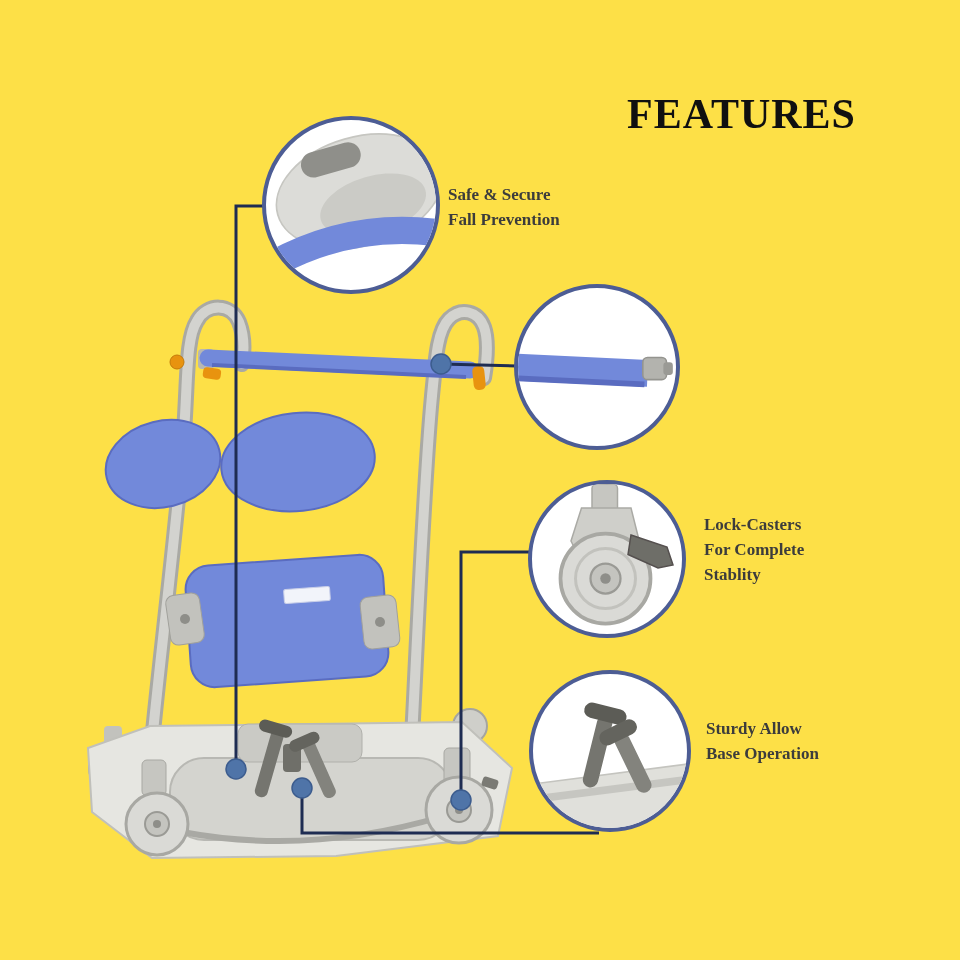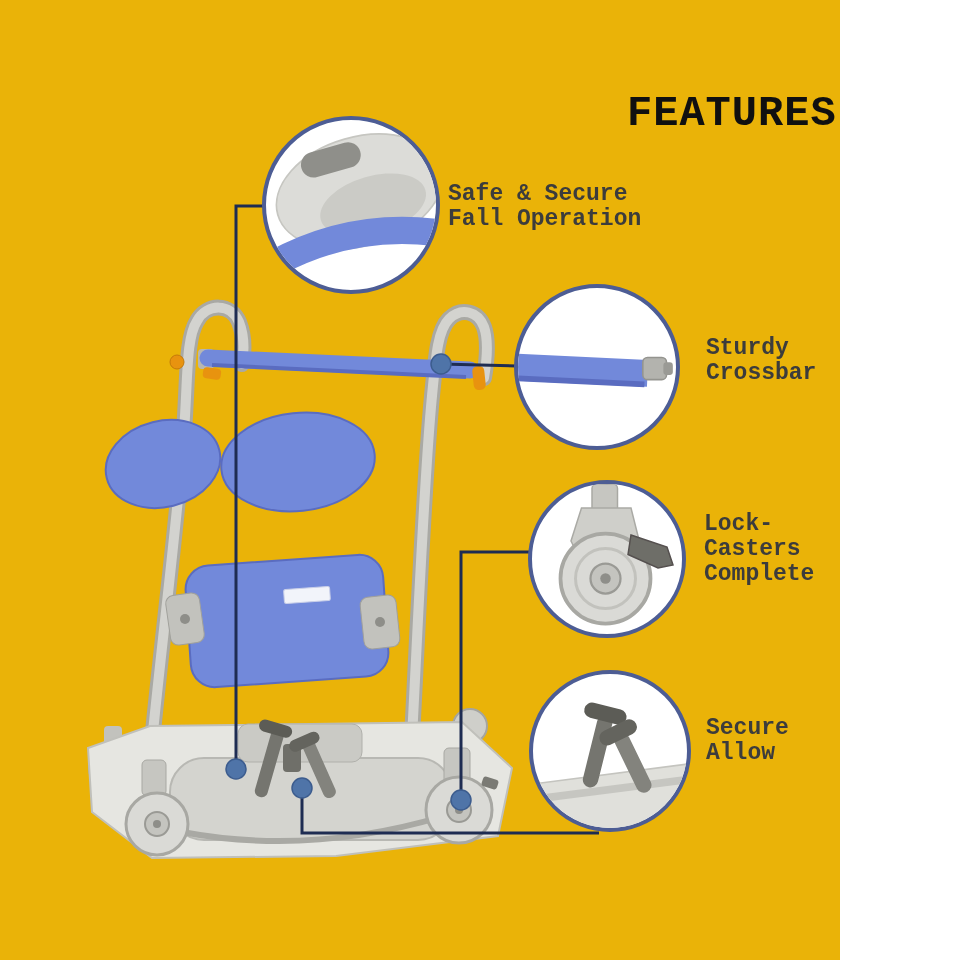--- a/index.html
+++ b/index.html
@@ -7,40 +7,40 @@
     --accent-blue-dark:#5a6cc0;
     --line-navy:#1e2c52;
     --dot-blue:#4f74a8;
     --circle-border:#4d5d94;
     --text-dark:#3c3c3c;
     --title-black:#101010;
     --knob-orange:#e8930f;
   }
   html,body{margin:0;padding:0;background:#ffffff;}
   .stage{
-    position:relative;width:840px;height:960px;background:#eab308;overflow:hidden;
-    font-family:Liberation Mono, monospace;
+    position:relative;width:960px;height:960px;background:#fde047;overflow:hidden;
+    font-family:Liberation Serif, serif;
   }
   .scene{position:absolute;left:0;top:0;width:960px;height:960px;}
   .title{
     position:absolute;left:627px;top:90px;
     font-size:42px;font-weight:800;letter-spacing:1px;
     color:var(--title-black);
   }
   .callout{
     position:absolute;border:4px solid var(--circle-border);
     border-radius:50%;background:#ffffff;overflow:hidden;box-sizing:border-box;
   }
   .callout svg{display:block;width:100%;height:100%;}
   .c1{left:262px;top:116px;width:178px;height:178px;}
   .c2{left:514px;top:284px;width:166px;height:166px;}
   .c3{left:528px;top:480px;width:158px;height:158px;}
   .c4{left:529px;top:670px;width:162px;height:162px;}
   .label{
-    position:absolute;font-size:23px;line-height:25px;font-weight:700;
+    position:absolute;font-size:17px;line-height:25px;font-weight:700;
     color:var(--text-dark);
   }
   .label span{display:block;}
   .l1{left:448px;top:182px;}
   .l2{left:706px;top:336px;}
   .l3{left:704px;top:512px;}
   .l4{left:706px;top:716px;}
   .blue-fill{fill:var(--accent-blue);}
   .blue-stroke{stroke:var(--accent-blue);}
   .blue-dark-stroke{stroke:var(--accent-blue-dark);}
@@ -188,29 +188,30 @@
       </g>
       <g transform="rotate(-26 68 64)">
         <rect x="63" y="36" width="10" height="42" rx="5" fill="#83837d"></rect>
         <rect x="55" y="30" width="26" height="10" rx="5" fill="#64645e"></rect>
       </g>
     </svg>
   </div>
 
   <div class="label l1">
     <span>Safe &amp; Secure</span>
-    <span>Fall Operation</span>
+    <span>Fall Prevention</span>
   </div>
 
   <div class="label l2">
-    <span>Sturdy Crossbar</span>
   </div>
 
   <div class="label l3">
     <span>Lock-Casters</span>
-    <span>Complete</span>
+    <span>For Complete</span>
+    <span>Stablity</span>
   </div>
 
   <div class="label l4">
-    <span>Secure Allow</span>
+    <span>Sturdy Allow</span>
+    <span>Base Operation</span>
   </div>
 
 </div>
 
 </body></html>

